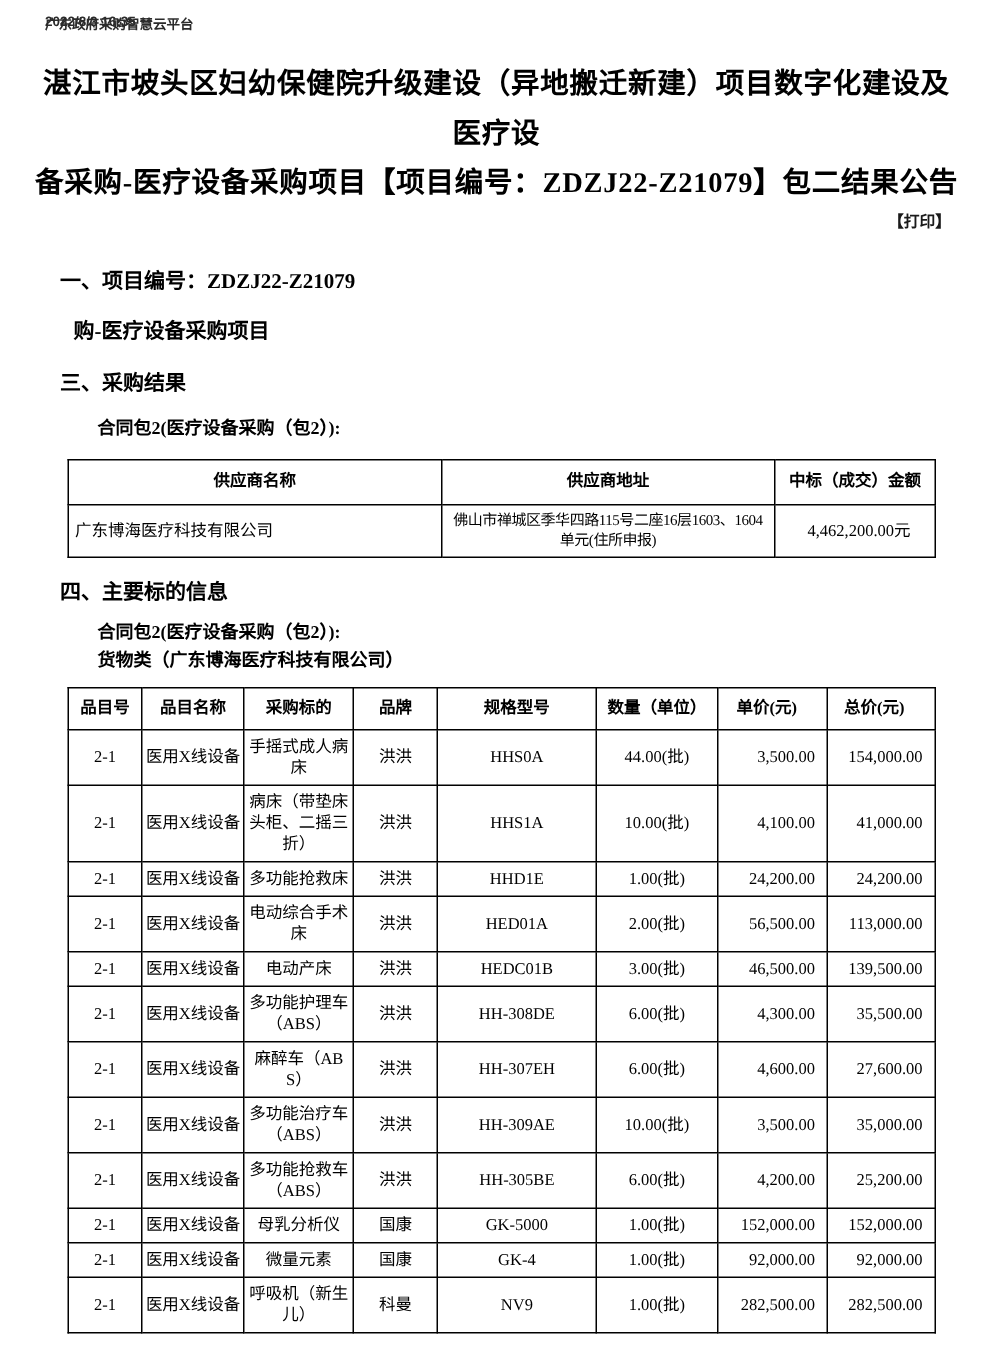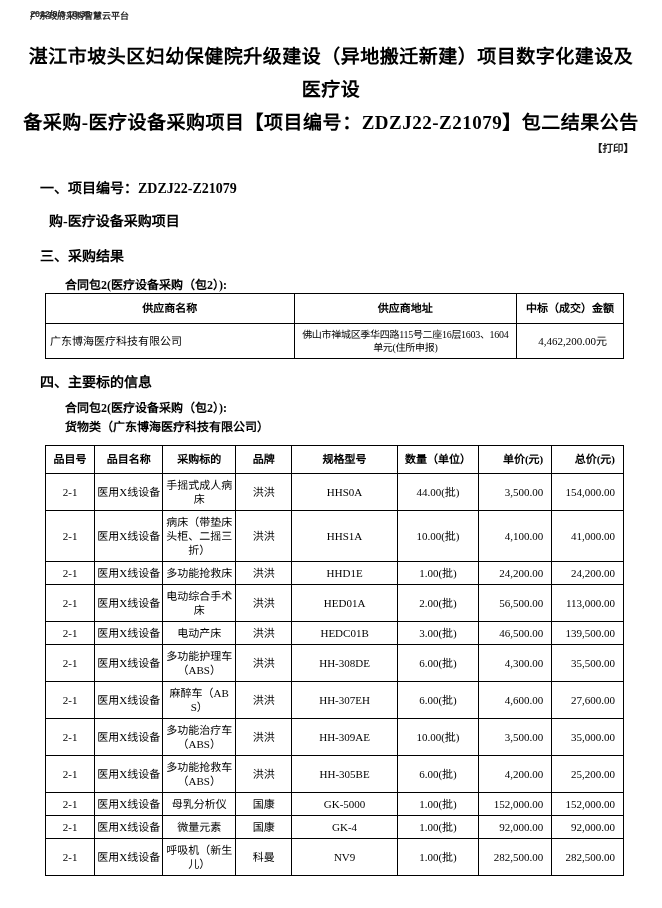--- a/index.html
+++ b/index.html
@@ -59,21 +59,21 @@
 
   table {
     border-collapse: collapse;
     table-layout: fixed;
     width: 579px;
     margin-left: 22px;
   }
   th, td { border: 1px solid #000; }
 
   
-  #result-table { }
+  #result-table { margin-top: 13px; }
   #result-table th {
     font-size: 11px; font-weight: bold; text-align: center;
     padding: 8px 4px; line-height: 13px;
   }
   #result-table td { font-size: 11px; line-height: 14px; padding: 4px 4px; }
   #result-table .rt-supplier { text-align: left; }
   #result-table .rt-address { text-align: center; font-size: 10px; letter-spacing: -0.3px; line-height: 13px; }
   #result-table .rt-address .addr-line { display: block; white-space: nowrap; }
   #result-table .rt-amount { text-align: right; padding-right: 16px; }
   #result-table col.c1 { width: 43%; }
@@ -85,21 +85,21 @@
   #items-table th {
     font-size: 11px; font-weight: bold; text-align: center;
     padding: 7px 2px; line-height: 13px;
   }
   #items-table td {
     font-size: 11px; line-height: 14px;
     padding: 4px 2px;
     text-align: center;
     word-break: break-all;
   }
-  #items-table th:nth-child(7), #items-table th:nth-child(8) { text-align: right; padding-right: 8px; }
+  #items-table th:nth-child(7), #items-table th:nth-child(8) { text-align: right; padding-right: 20px; }
   #items-table td:nth-child(7), #items-table td:nth-child(8) { text-align: right; padding-right: 8px; }
   #items-table col.c1 { width: 8.5%; }
   #items-table col.c2 { width: 11.8%; }
   #items-table col.c3 { width: 12.6%; }
   #items-table col.c4 { width: 9.7%; }
   #items-table col.c5 { width: 18.3%; }
   #items-table col.c6 { width: 14.0%; }
   #items-table col.c7 { width: 12.7%; }
   #items-table col.c8 { width: 12.4%; }
 </style>

